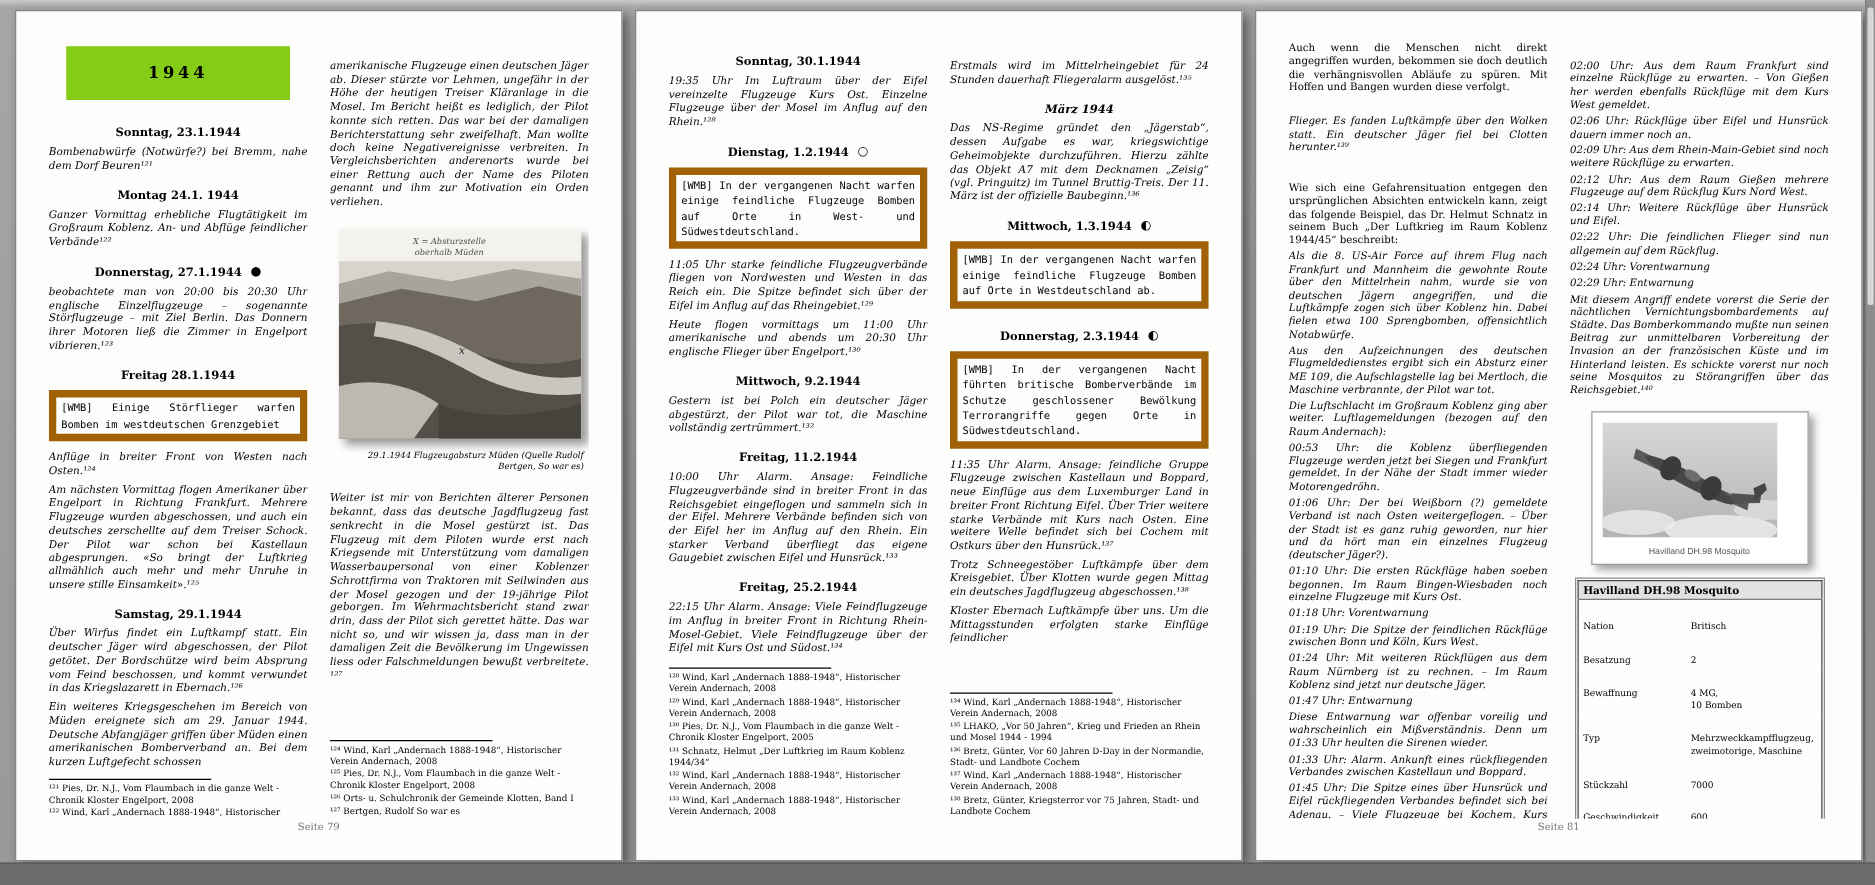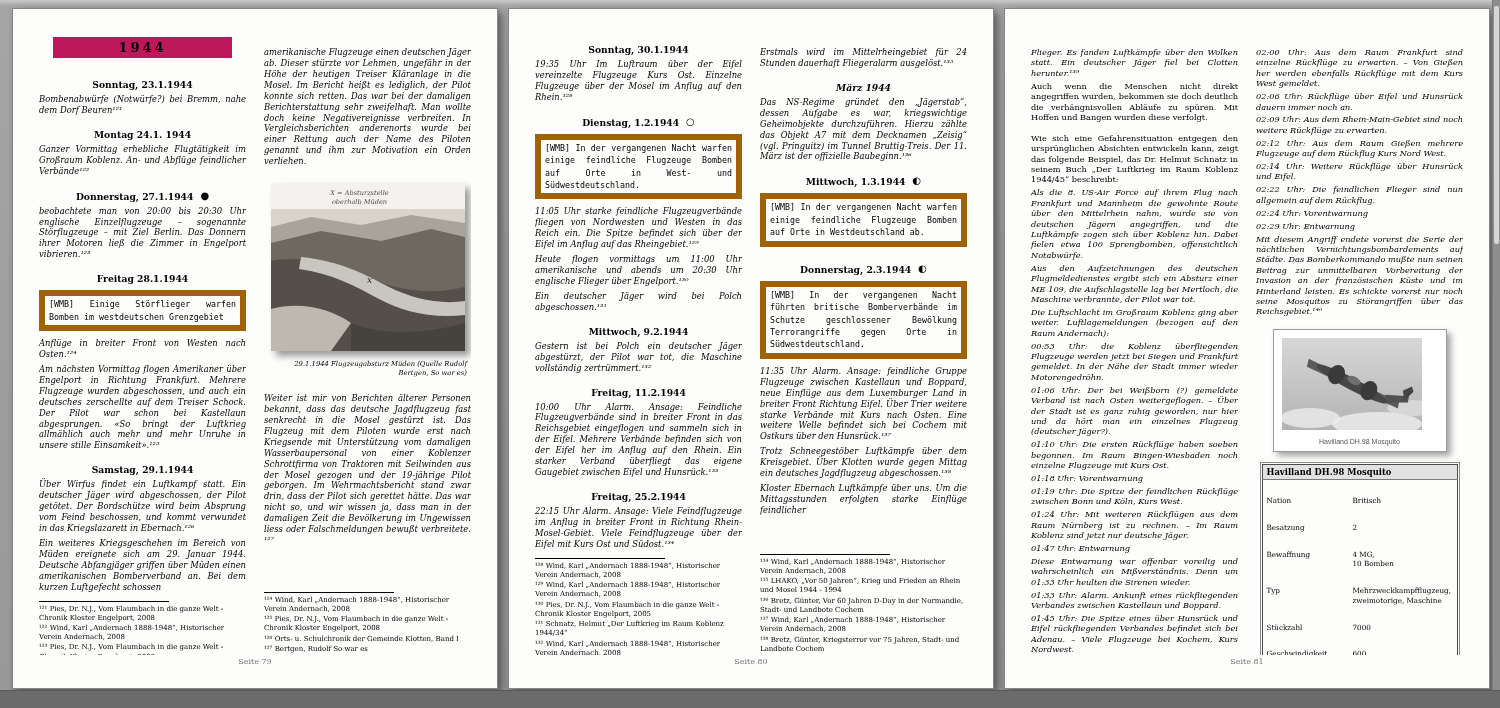--- a/index.html
+++ b/index.html
@@ -3,21 +3,21 @@
 <meta charset="utf-8">
 <style>
   html,body{margin:0;padding:0;}
   body{width:1500px;height:708px;overflow:hidden;background:#a2a2a2;font-family:"DejaVu Serif",serif;}
   .desk{position:relative;width:1500px;height:708px;background:linear-gradient(#c9c9c9 0px,#a6a6a6 6px,#9d9d9d 60%,#999 100%);}
   .pages{position:absolute;top:8px;left:12px;display:flex;gap:10px;}
   .page{width:486px;height:681px;background:#fdfdfc;border:1px solid #858585;box-shadow:4px 4px 8px rgba(0,0,0,.45);box-sizing:border-box;position:relative;}
   .pinner{padding:24px 26px 12px;height:100%;box-sizing:border-box;position:relative;}
   .cols{display:flex;gap:18px;height:622px;overflow:hidden;}
   .col{width:208px;display:flex;flex-direction:column;overflow:hidden;}
-  .yearbar{background:#be185d;text-align:center;font-weight:bold;font-size:13px;letter-spacing:3px;padding:3px 0;margin:4px 14px 12px;}
+  .yearbar{background:#84cc16;text-align:center;font-weight:bold;font-size:13px;letter-spacing:3px;padding:14px 0;margin:4px 14px 12px;}
   .h{text-align:center;font-weight:bold;font-size:9.2px;margin:9px 0 4px;font-style:normal;}
   .hi{font-style:italic;}
   .moon{font-size:10px;margin-left:7px;vertical-align:1px;}
   .t{font-style:italic;font-size:8.4px;line-height:1.3;text-align:justify;margin:0 0 4px;}
   .tight .t{font-size:8.2px;line-height:1.27;margin:0 0 2.5px;}
   .roman{font-style:normal;}
   .box{border:6px solid #a16207;font-family:"DejaVu Sans Mono",monospace;font-size:8.3px;line-height:1.5;text-align:justify;padding:2px 4px;margin:2px 0 7px;}
   .fns{margin-top:auto;padding-top:4px;}
   .fnrule{width:130px;border-top:1px solid #000;margin-bottom:3px;}
   .fn{font-size:7px;line-height:1.32;font-style:normal;margin:0 0 1px;text-align:left;}
@@ -106,21 +106,20 @@
     <section class="page">
       <div class="pinner">
         <div class="cols">
           <div class="col">
             <h3 class="h" style="margin-top:11px;">Sonntag, 30.1.1944</h3>
             <p class="t">19:35 Uhr Im Luftraum über der Eifel vereinzelte Flugzeuge Kurs Ost. Einzelne Flugzeuge über der Mosel im Anflug auf den Rhein.¹²⁸</p>
             <h3 class="h"><span>Dienstag, 1.2.1944</span><span class="moon">○</span></h3>
             <div class="box">[WMB] In der vergangenen Nacht warfen einige feindliche Flugzeuge Bomben auf Orte in West- und Südwestdeutschland.</div>
             <p class="t">11:05 Uhr starke feindliche Flugzeugverbände fliegen von Nordwesten und Westen in das Reich ein. Die Spitze befindet sich über der Eifel im Anflug auf das Rheingebiet.¹²⁹</p>
             <p class="t">Heute flogen vormittags um 11:00 Uhr amerikanische und abends um 20:30 Uhr englische Flieger über Engelport.¹³⁰</p>
-            <p class="t">Ein deutscher Jäger wird bei Polch abgeschossen.¹³¹</p>
             <h3 class="h">Mittwoch, 9.2.1944</h3>
             <p class="t">Gestern ist bei Polch ein deutscher Jäger abgestürzt, der Pilot war tot, die Maschine vollständig zertrümmert.¹³²</p>
             <h3 class="h">Freitag, 11.2.1944</h3>
             <p class="t">10:00 Uhr Alarm. Ansage: Feindliche Flugzeugverbände sind in breiter Front in das Reichsgebiet eingeflogen und sammeln sich in der Eifel. Mehrere Verbände befinden sich von der Eifel her im Anflug auf den Rhein. Ein starker Verband überfliegt das eigene Gaugebiet zwischen Eifel und Hunsrück.¹³³</p>
             <h3 class="h">Freitag, 25.2.1944</h3>
             <p class="t">22:15 Uhr Alarm. Ansage: Viele Feindflugzeuge im Anflug in breiter Front in Richtung Rhein-Mosel-Gebiet. Viele Feindflugzeuge über der Eifel mit Kurs Ost und Südost.¹³⁴</p>
             <div class="fns">
               <div class="fnrule"></div>
               <p class="fn">¹²⁸ Wind, Karl „Andernach 1888-1948“, Historischer Verein Andernach, 2008</p>
               <p class="fn">¹²⁹ Wind, Karl „Andernach 1888-1948“, Historischer Verein Andernach, 2008</p>
@@ -144,31 +143,30 @@
             <div class="fns">
               <div class="fnrule"></div>
               <p class="fn">¹³⁴ Wind, Karl „Andernach 1888-1948“, Historischer Verein Andernach, 2008</p>
               <p class="fn">¹³⁵ LHAKO, „Vor 50 Jahren“, Krieg und Frieden an Rhein und Mosel 1944 - 1994</p>
               <p class="fn">¹³⁶ Bretz, Günter, Vor 60 Jahren D-Day in der Normandie, Stadt- und Landbote Cochem</p>
               <p class="fn">¹³⁷ Wind, Karl „Andernach 1888-1948“, Historischer Verein Andernach, 2008</p>
               <p class="fn">¹³⁸ Bretz, Günter, Kriegsterror vor 75 Jahren, Stadt- und Landbote Cochem</p>
             </div>
           </div>
         </div>
-        <div class="pageno">Seite 80</div>
       </div>
     </section>
 
     <section class="page">
       <div class="pinner">
         <div class="cols tight">
           <div class="col">
+            <p class="t roman">Auch wenn die Menschen nicht direkt angegriffen wurden, bekommen sie doch deutlich die verhängnisvollen Abläufe zu spüren. Mit Hoffen und Bangen wurden diese verfolgt.</p>
             <p class="t" style="margin-top:14px;">Flieger. Es fanden Luftkämpfe über den Wolken statt. Ein deutscher Jäger fiel bei Clotten herunter.¹³⁹</p>
-            <p class="t roman">Auch wenn die Menschen nicht direkt angegriffen wurden, bekommen sie doch deutlich die verhängnisvollen Abläufe zu spüren. Mit Hoffen und Bangen wurden diese verfolgt.</p>
-            <p class="t roman" style="margin-top:8px;">Wie sich eine Gefahrensituation entgegen den ursprünglichen Absichten entwickeln kann, zeigt das folgende Beispiel, das Dr. Helmut Schnatz in seinem Buch „Der Luftkrieg im Raum Koblenz 1944/45“ beschreibt:</p>
+            <p class="t roman" style="margin-top:20px;">Wie sich eine Gefahrensituation entgegen den ursprünglichen Absichten entwickeln kann, zeigt das folgende Beispiel, das Dr. Helmut Schnatz in seinem Buch „Der Luftkrieg im Raum Koblenz 1944/45“ beschreibt:</p>
             <p class="t">Als die 8. US-Air Force auf ihrem Flug nach Frankfurt und Mannheim die gewohnte Route über den Mittelrhein nahm, wurde sie von deutschen Jägern angegriffen, und die Luftkämpfe zogen sich über Koblenz hin. Dabei fielen etwa 100 Sprengbomben, offensichtlich Notabwürfe.</p>
             <p class="t">Aus den Aufzeichnungen des deutschen Flugmeldedienstes ergibt sich ein Absturz einer ME 109, die Aufschlagstelle lag bei Mertloch, die Maschine verbrannte, der Pilot war tot.</p>
             <p class="t">Die Luftschlacht im Großraum Koblenz ging aber weiter. Luftlagemeldungen (bezogen auf den Raum Andernach):</p>
             <p class="t">00:53 Uhr: die Koblenz überfliegenden Flugzeuge werden jetzt bei Siegen und Frankfurt gemeldet. In der Nähe der Stadt immer wieder Motorengedröhn.</p>
             <p class="t">01:06 Uhr: Der bei Weißborn (?) gemeldete Verband ist nach Osten weitergeflogen. – Über der Stadt ist es ganz ruhig geworden, nur hier und da hört man ein einzelnes Flugzeug (deutscher Jäger?).</p>
             <p class="t">01:10 Uhr: Die ersten Rückflüge haben soeben begonnen. Im Raum Bingen-Wiesbaden noch einzelne Flugzeuge mit Kurs Ost.</p>
             <p class="t">01:18 Uhr: Vorentwarnung</p>
             <p class="t">01:19 Uhr: Die Spitze der feindlichen Rückflüge zwischen Bonn und Köln, Kurs West.</p>
             <p class="t">01:24 Uhr: Mit weiteren Rückflügen aus dem Raum Nürnberg ist zu rechnen. – Im Raum Koblenz sind jetzt nur deutsche Jäger.</p>
             <p class="t">01:47 Uhr: Entwarnung</p>

